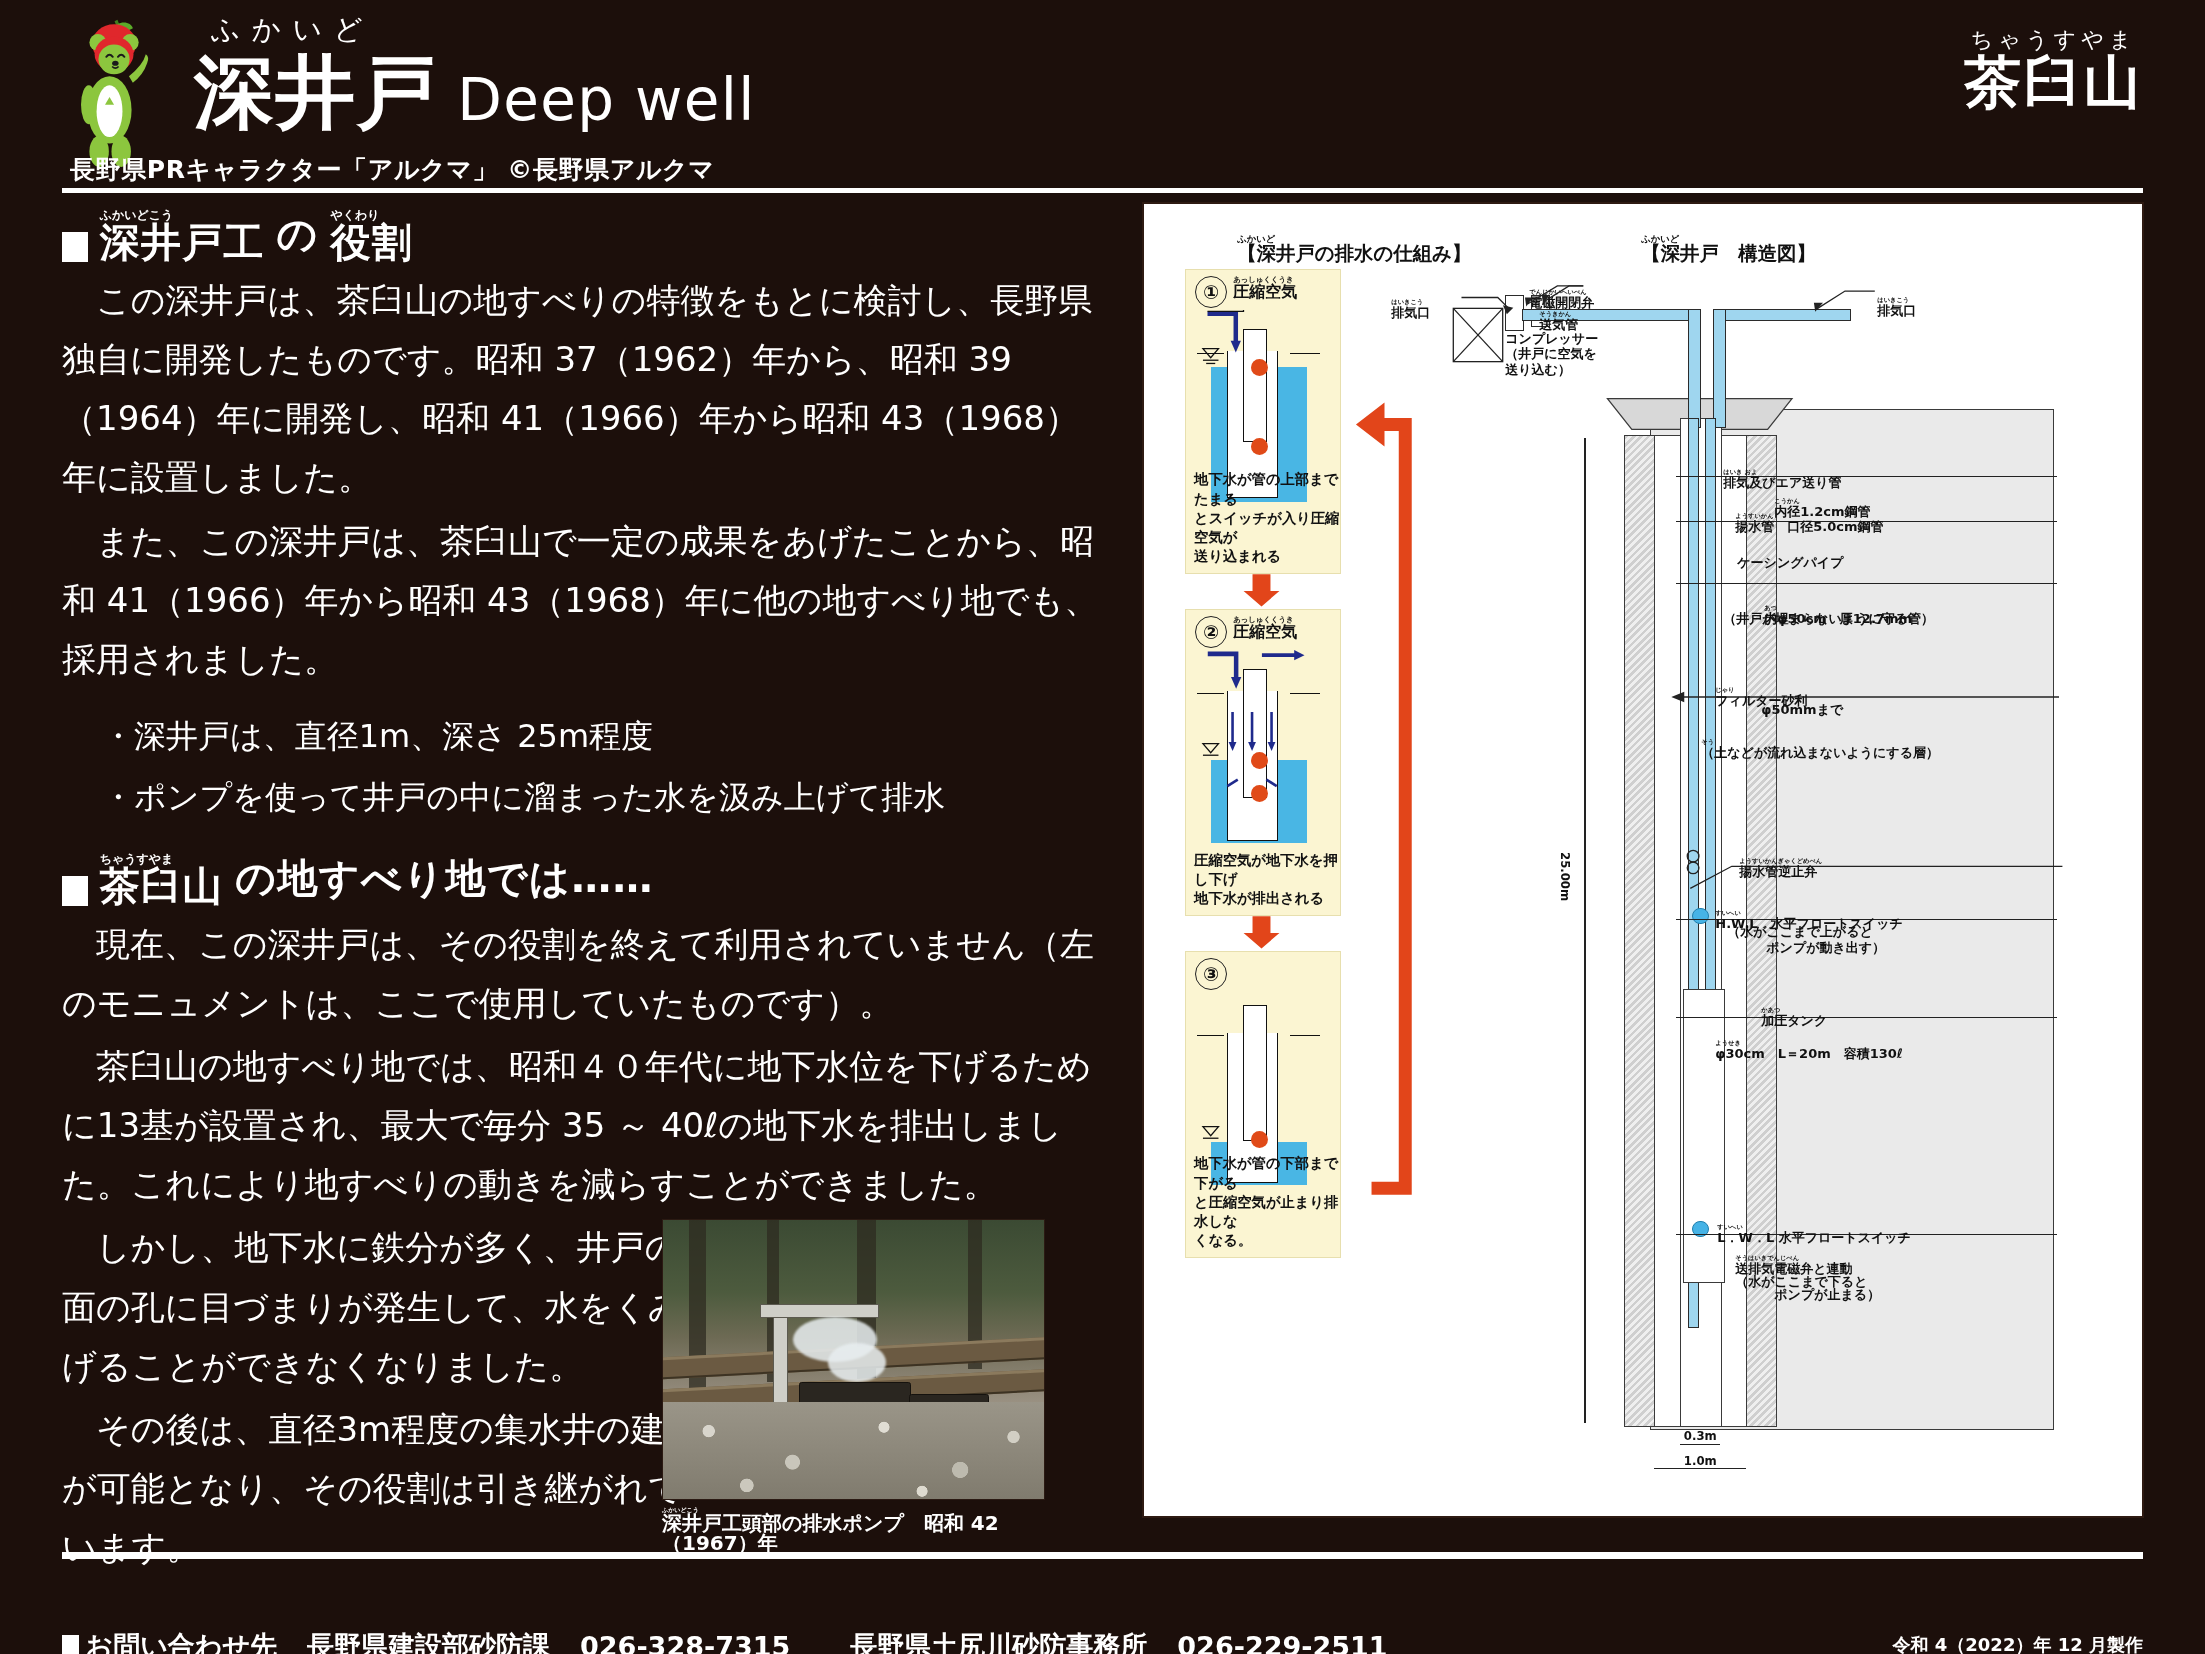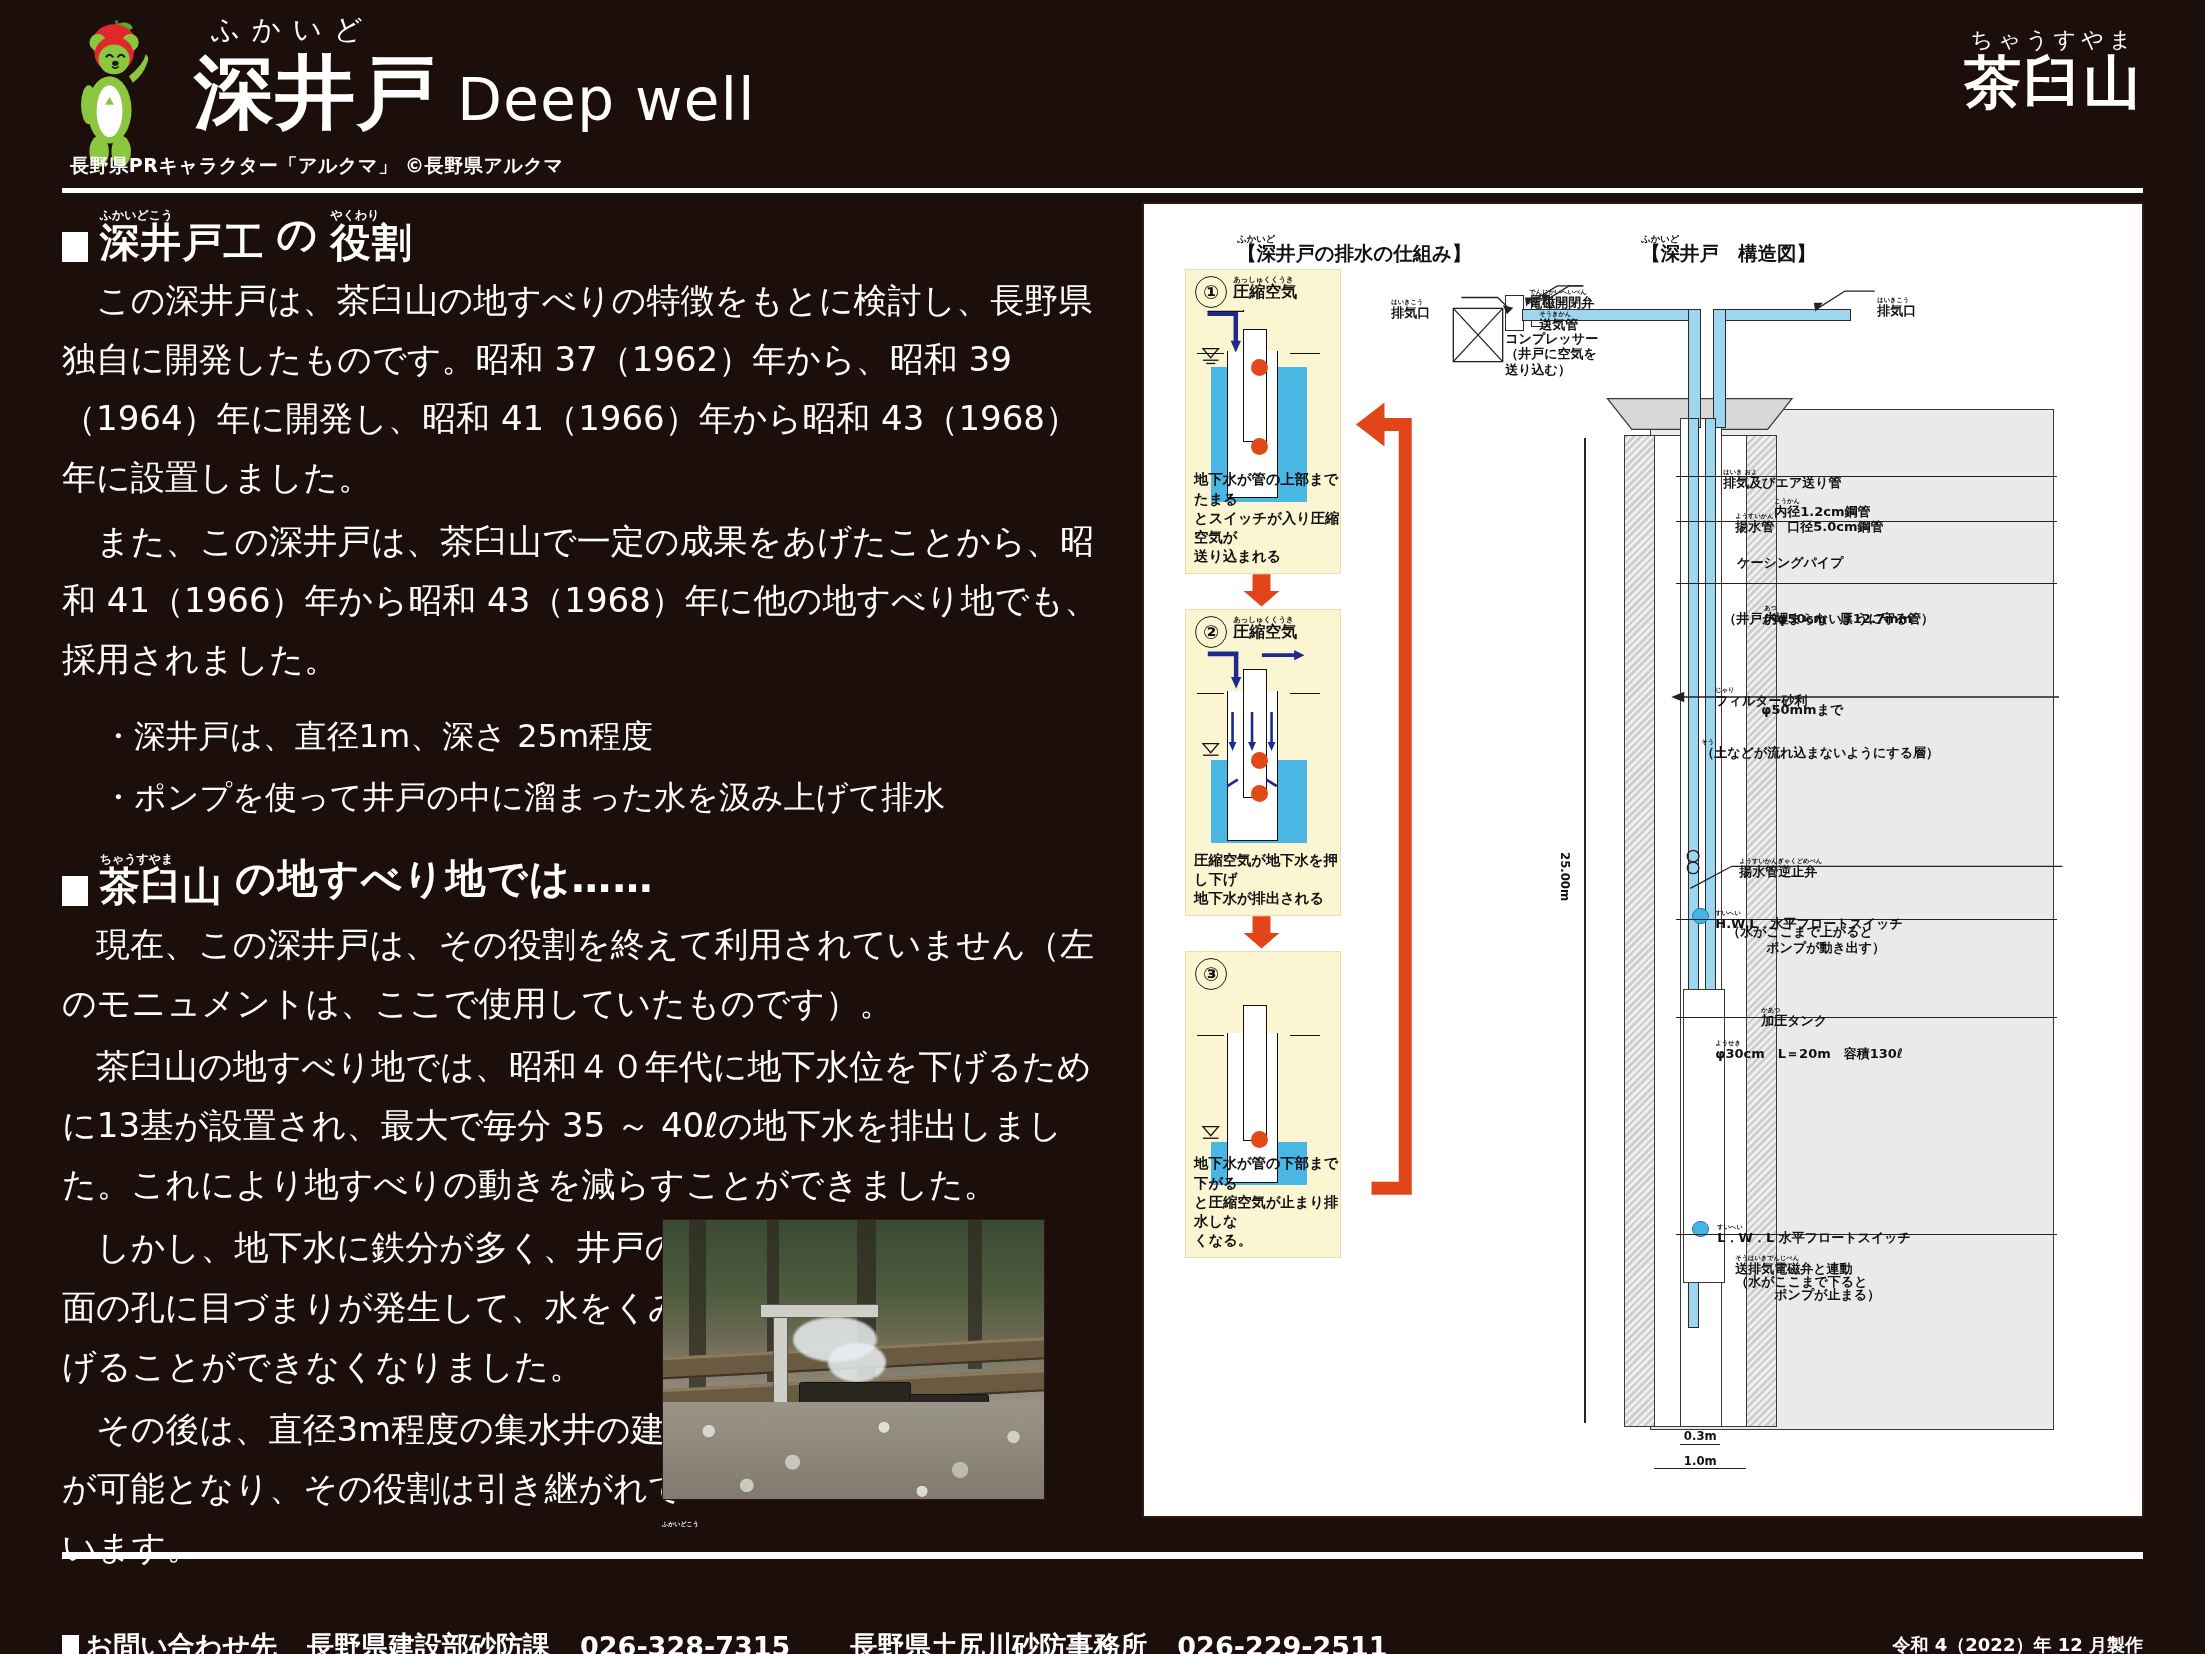--- a/index.html
+++ b/index.html
@@ -11,21 +11,21 @@
     overflow:hidden;
     position:relative;
   }
   
   .header{position:absolute;left:0;top:0;width:2205px;height:194px;}
   .mascot{position:absolute;left:51px;top:14.3px;width:130px;height:162px;}
   .title-wrap{position:absolute;left:194px;top:11.7px;}
   .ruby-row{font-size:28.5px;letter-spacing:11.7px;margin-left:17px;height:36px;line-height:36px;}
   .maintitle{font-size:80px;line-height:1.12;font-weight:700;white-space:nowrap;letter-spacing:1.3px;}
   .maintitle .en{font-weight:400;font-size:58px;letter-spacing:1.3px;padding-left:19.4px;}
-  .credit{position:absolute;left:70px;top:153px;font-size:19px;font-weight:700;letter-spacing:0.6px;}
+  .credit{position:absolute;left:70px;top:153px;font-size:25px;font-weight:700;letter-spacing:0.6px;}
   .brand{position:absolute;right:62px;top:26px;text-align:center;}
   .brand .ruby-row{font-size:22px;letter-spacing:5.2px;margin:0;height:27px;line-height:27px;}
   .brand .bname{font-size:57px;font-weight:700;letter-spacing:2.6px;line-height:1.05;}
   .hrule{position:absolute;left:62px;top:188px;width:2081px;height:4.5px;background:#ffffff;}
 
   
   .left{position:absolute;left:62px;top:207px;width:1037px;}
   .sec-head{font-size:40px;font-weight:700;letter-spacing:1.3px;display:flex;align-items:flex-end;gap:11.7px;margin-bottom:9px;}
   .sq{display:inline-block;width:26px;height:30px;background:#fff;}
   .rb{display:inline-block;line-height:1;}
@@ -185,21 +185,21 @@
     <div class="log" style="top:159px;"></div>
     <div class="pipe" style="left:110px;top:97px;width:13px;height:84px;"></div>
     <div class="pipe" style="left:97px;top:84px;width:117px;height:11.7px;"></div>
     <div class="spray" style="left:130px;top:97px;width:84px;height:45px;"></div>
     <div class="spray" style="left:165px;top:123px;width:58px;height:39px;"></div>
     <div class="drum" style="left:136px;top:162px;width:110px;height:78px;"></div>
     <div class="drum" style="left:246px;top:174px;width:78px;height:65px;"></div>
     <div class="gravel"></div>
   </div>
   <div class="photo-cap">
-    <span class="rb"><span class="rt">ふかいどこう</span></span>
+    <span class="rb"><span class="rt">ふかいどこう</span><span class="rbase">深井戸工頭部の排水ポンプ　昭和 42（1967）年</span></span>
   </div>
 </div>
 
 <div class="panel">
  <div class="panel-inner">
 
   <div class="dh" style="left:79px;top:18px;">
     <span class="rb"><span class="rt">ふかいど</span><span class="rbase">【深井戸の排水の仕組み】</span></span>
   </div>
   <div class="dh" style="left:483px;top:18px;">

